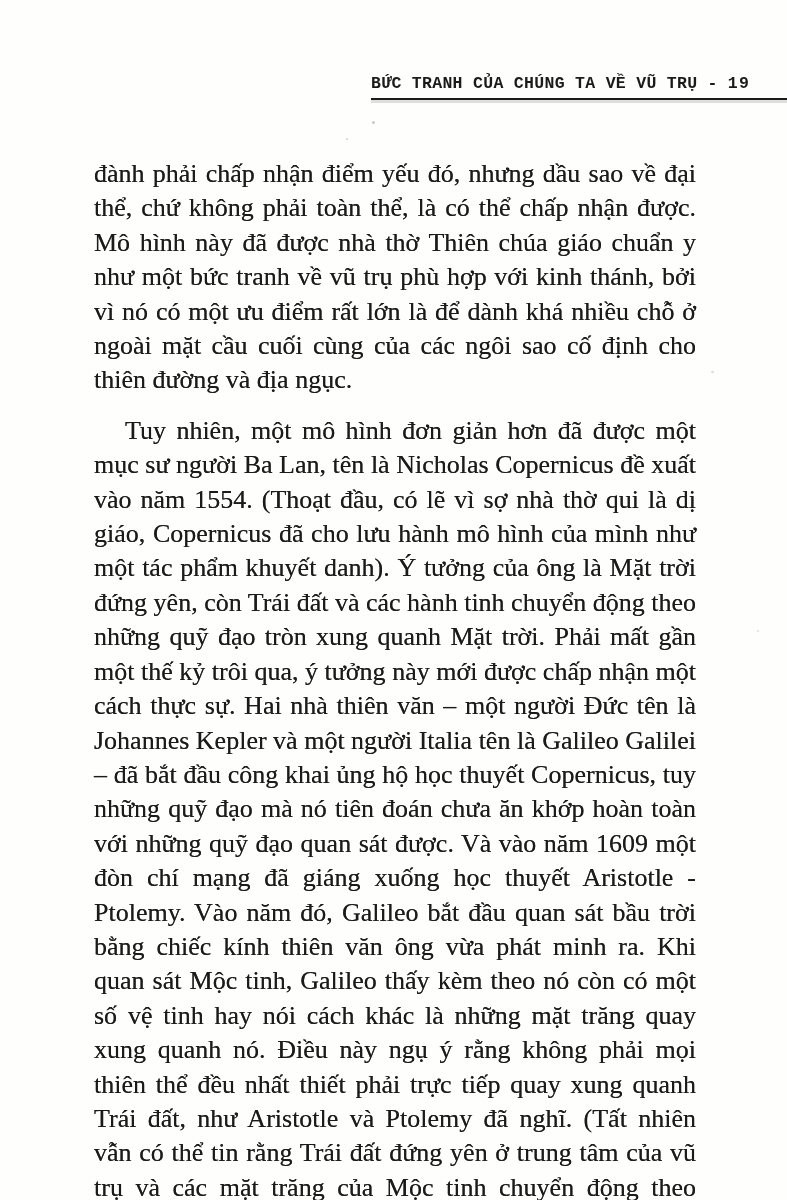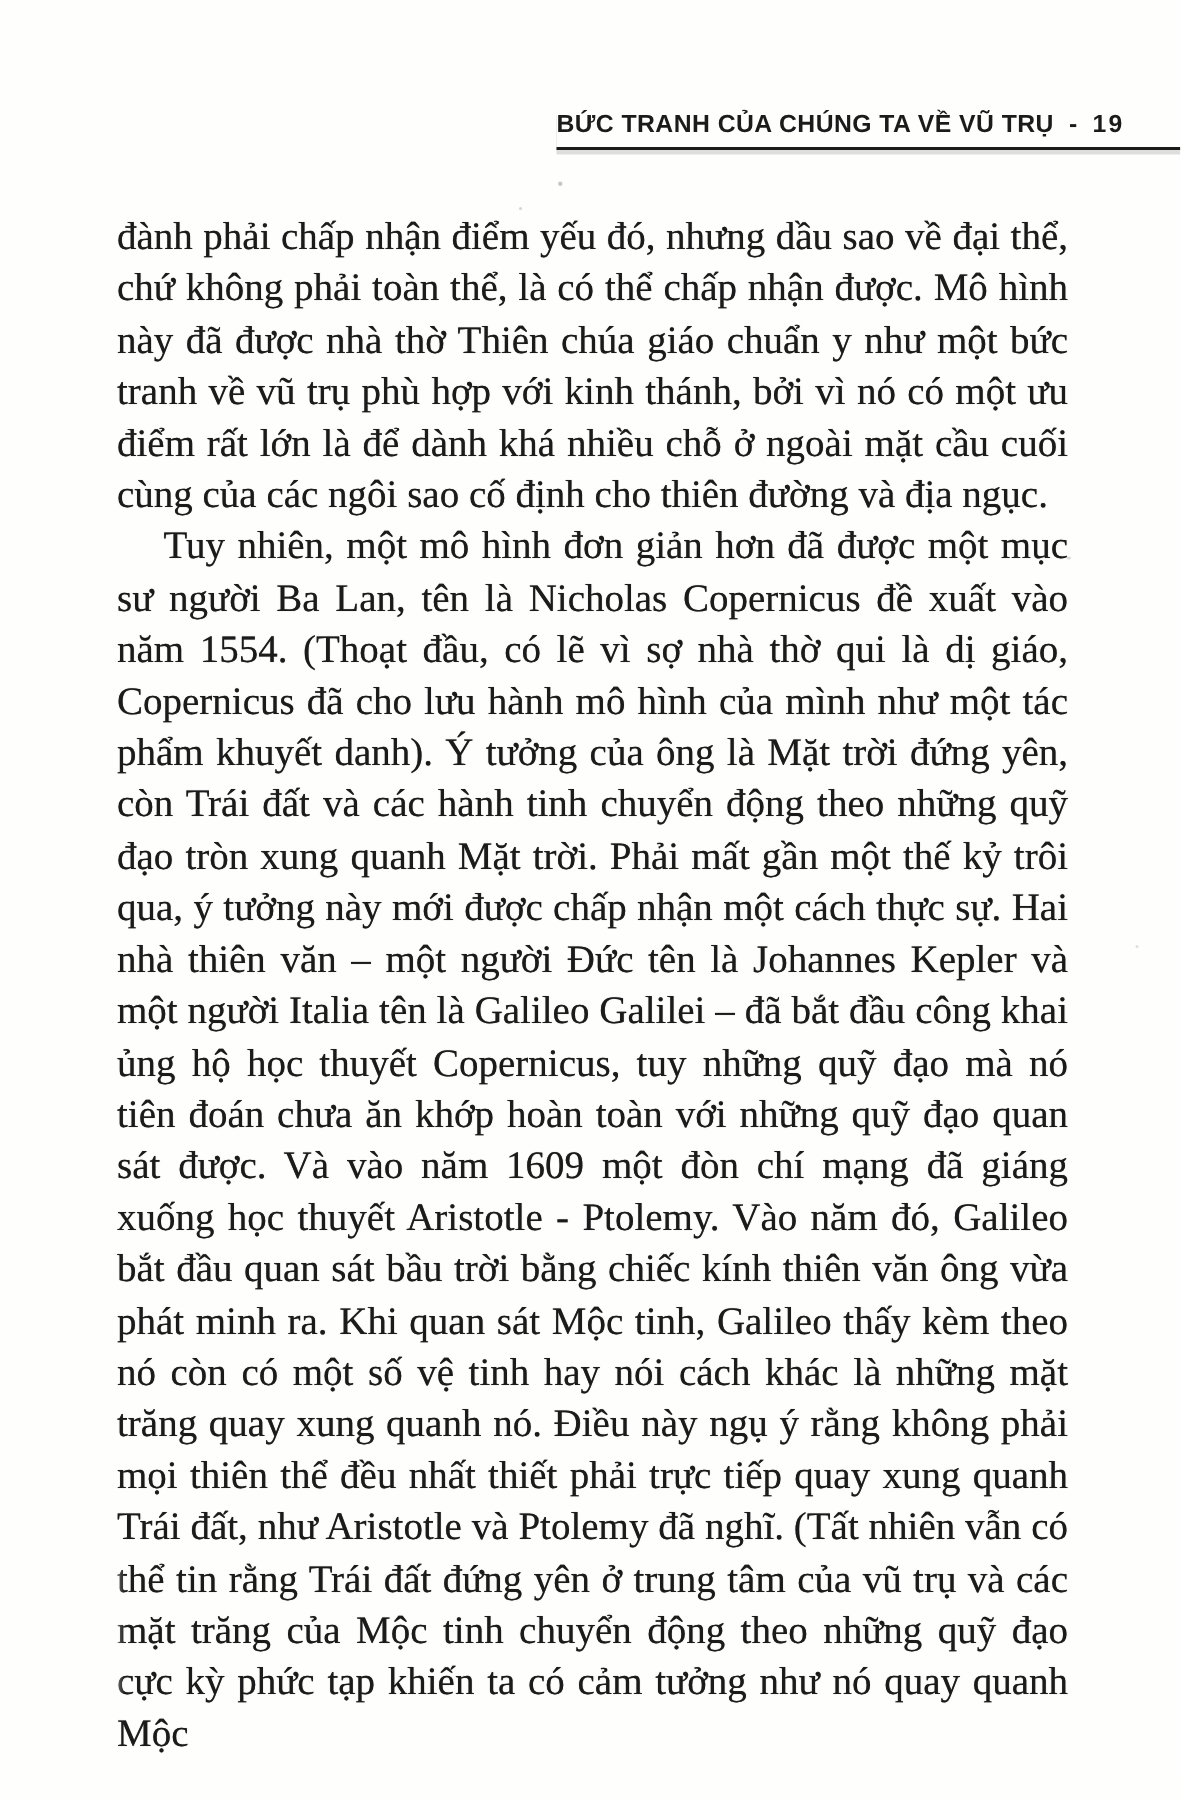--- a/index.html
+++ b/index.html
@@ -18,21 +18,21 @@
   
   .running-head {
     position: absolute;
     top: 74px;
     left: 371px;
     right: 0;
     padding-bottom: 5px;
     padding-right: 74px;
     text-align: right;
     white-space: nowrap;
-    font-family: Liberation Sans, sans-serif;
+    font-family: Liberation Mono, monospace;
     font-size: 16.5px;
     font-weight: 700;
     letter-spacing: 0.3px;
     color: var(--ink, #1d1d1d);
     border-bottom: 2px solid var(--ink, #1d1d1d);
     box-shadow: 0 3px 0 rgba(30,30,30,0.14);
   }
   .running-head .sep {
     display: inline-block;
     margin: 0 10px;
@@ -46,21 +46,21 @@
     top: 141px;
     left: 78px;
     width: 634px;
     font-size: 26px;
     line-height: 34.4px;
     text-align: justify;
     color: var(--ink, #191919);
     text-shadow: 0 0 0.45px rgba(20,20,20,0.75); 
   }
   .body-text p {
-    margin: 0;
+    margin: 16px;
   }
   .body-text p.indented {
     text-indent: 31px;
   }
   
   .speck {
     position: absolute;
     border-radius: 50%;
     background: rgba(60,60,60,0.55);
   }

